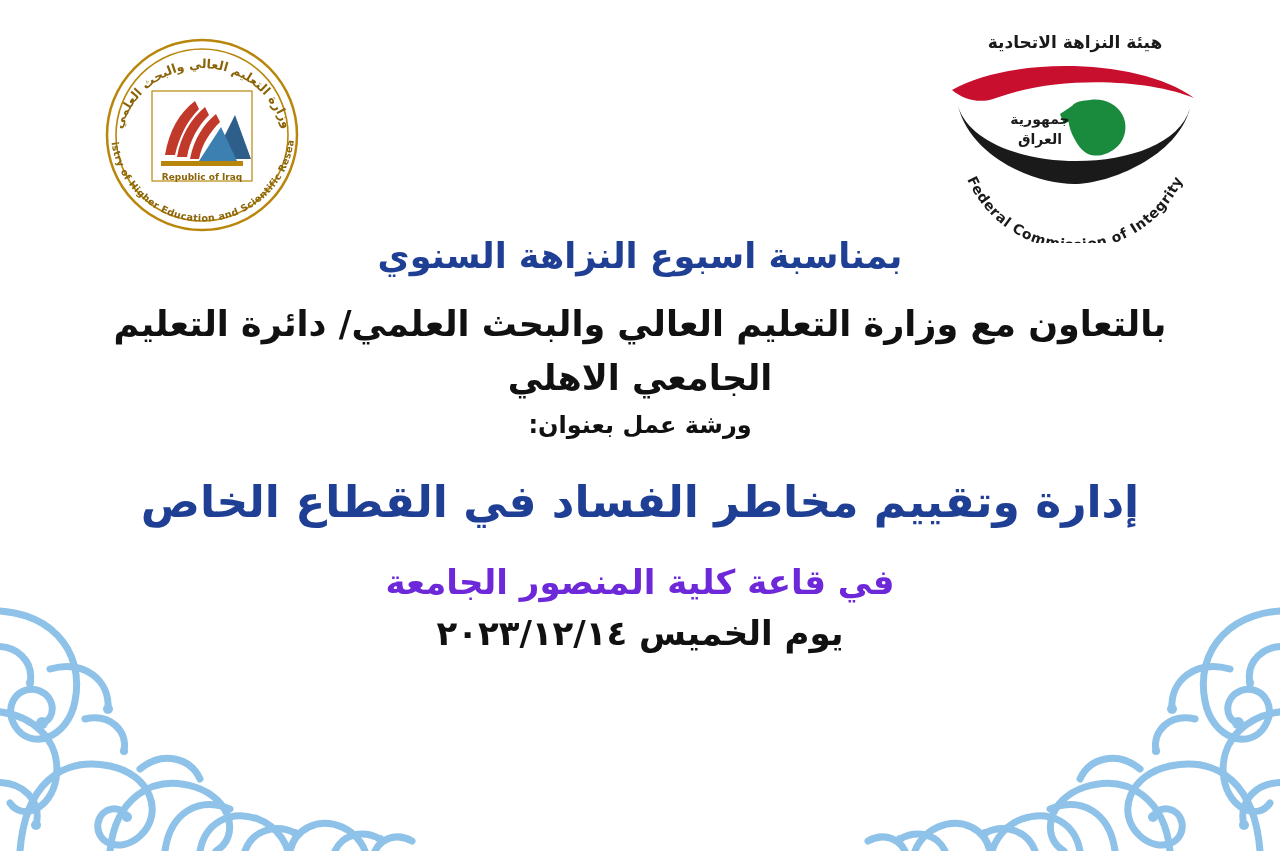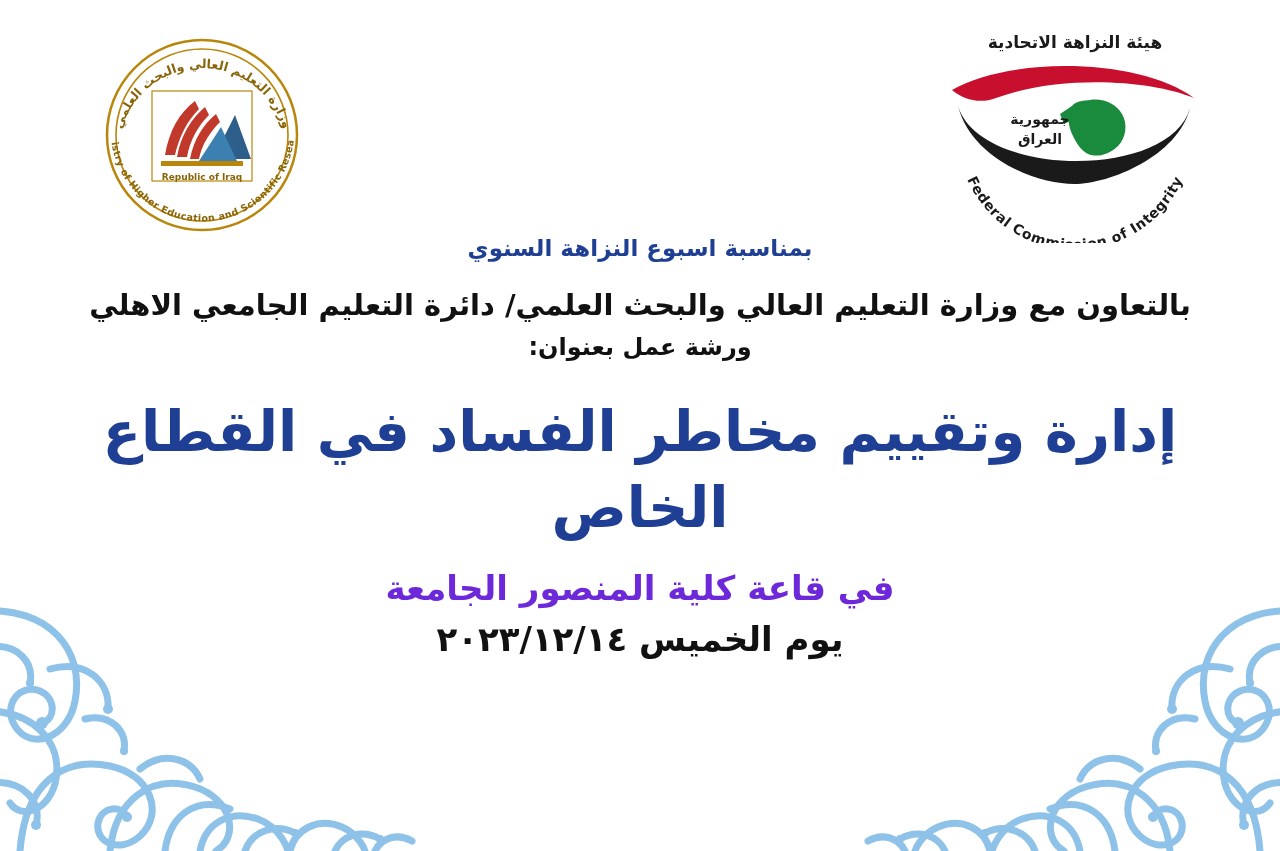--- a/index.html
+++ b/index.html
@@ -53,52 +53,52 @@
     position: absolute;
     left: 0;
     right: 0;
     top: 235px;
     text-align: center;
     padding: 0 40px;
     box-sizing: border-box;
   }
   .occasion {
     color: #1f3f94;
-    font-size: 23px;
+    font-size: 35px;
     font-weight: bold;
     letter-spacing: 1px;
     margin-bottom: 18px;
     line-height: 1.2;
     direction: rtl;
   }
   .body-line {
     color: #111111;
     font-size: 38px;
     font-weight: bold;
     line-height: 1.55;
     direction: rtl;
   }
   .body-line.small {
-    font-size: 29px;
+    font-size: 35px;
     margin-top: 20px;
   }
   .colon-line {
     color: #111111;
     font-size: 24px;
     font-weight: bold;
     line-height: 1.6;
     direction: rtl;
   }
   .workshop-title {
     color: #1f3f94;
-    font-size: 56px;
+    font-size: 44px;
     font-weight: bold;
     line-height: 1.35;
     margin-top: 28px;
-    margin-bottom: 18px;
+    margin-bottom: 26px;
     direction: rtl;
   }
   .venue {
     color: #6d28d9;
     font-size: 34px;
     font-weight: bold;
     line-height: 1.5;
     direction: rtl;
   }
   .date {

